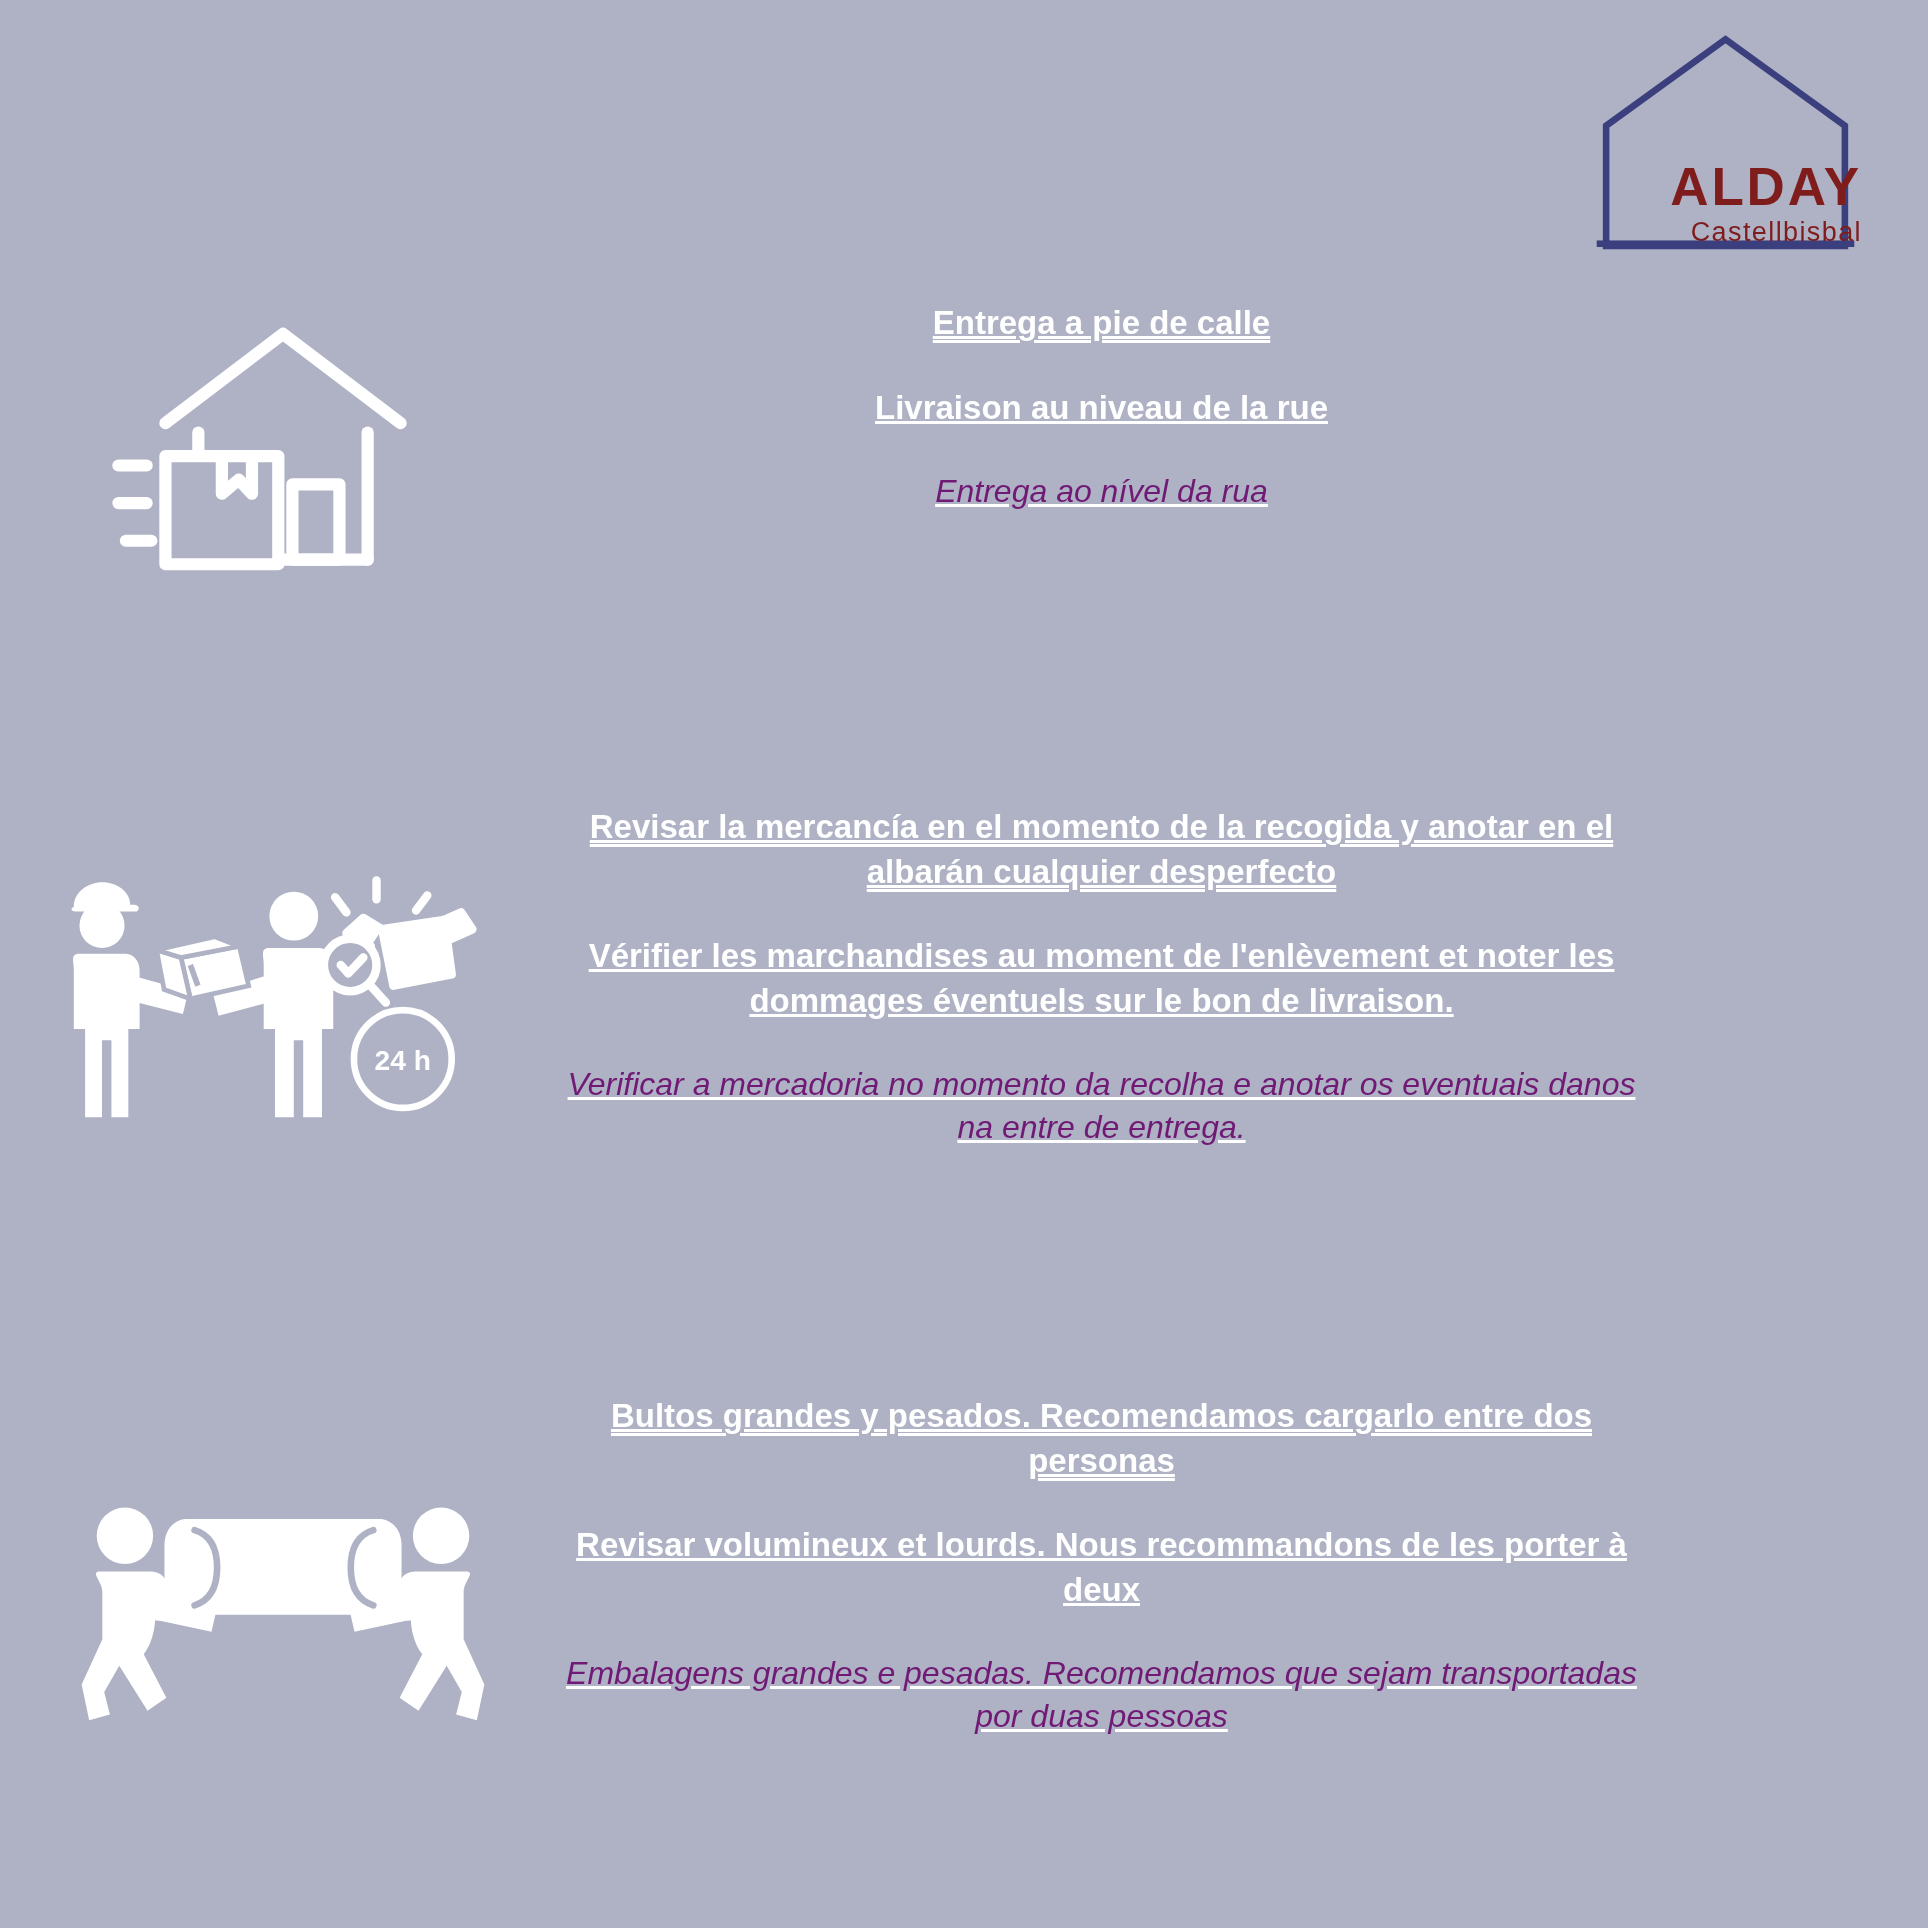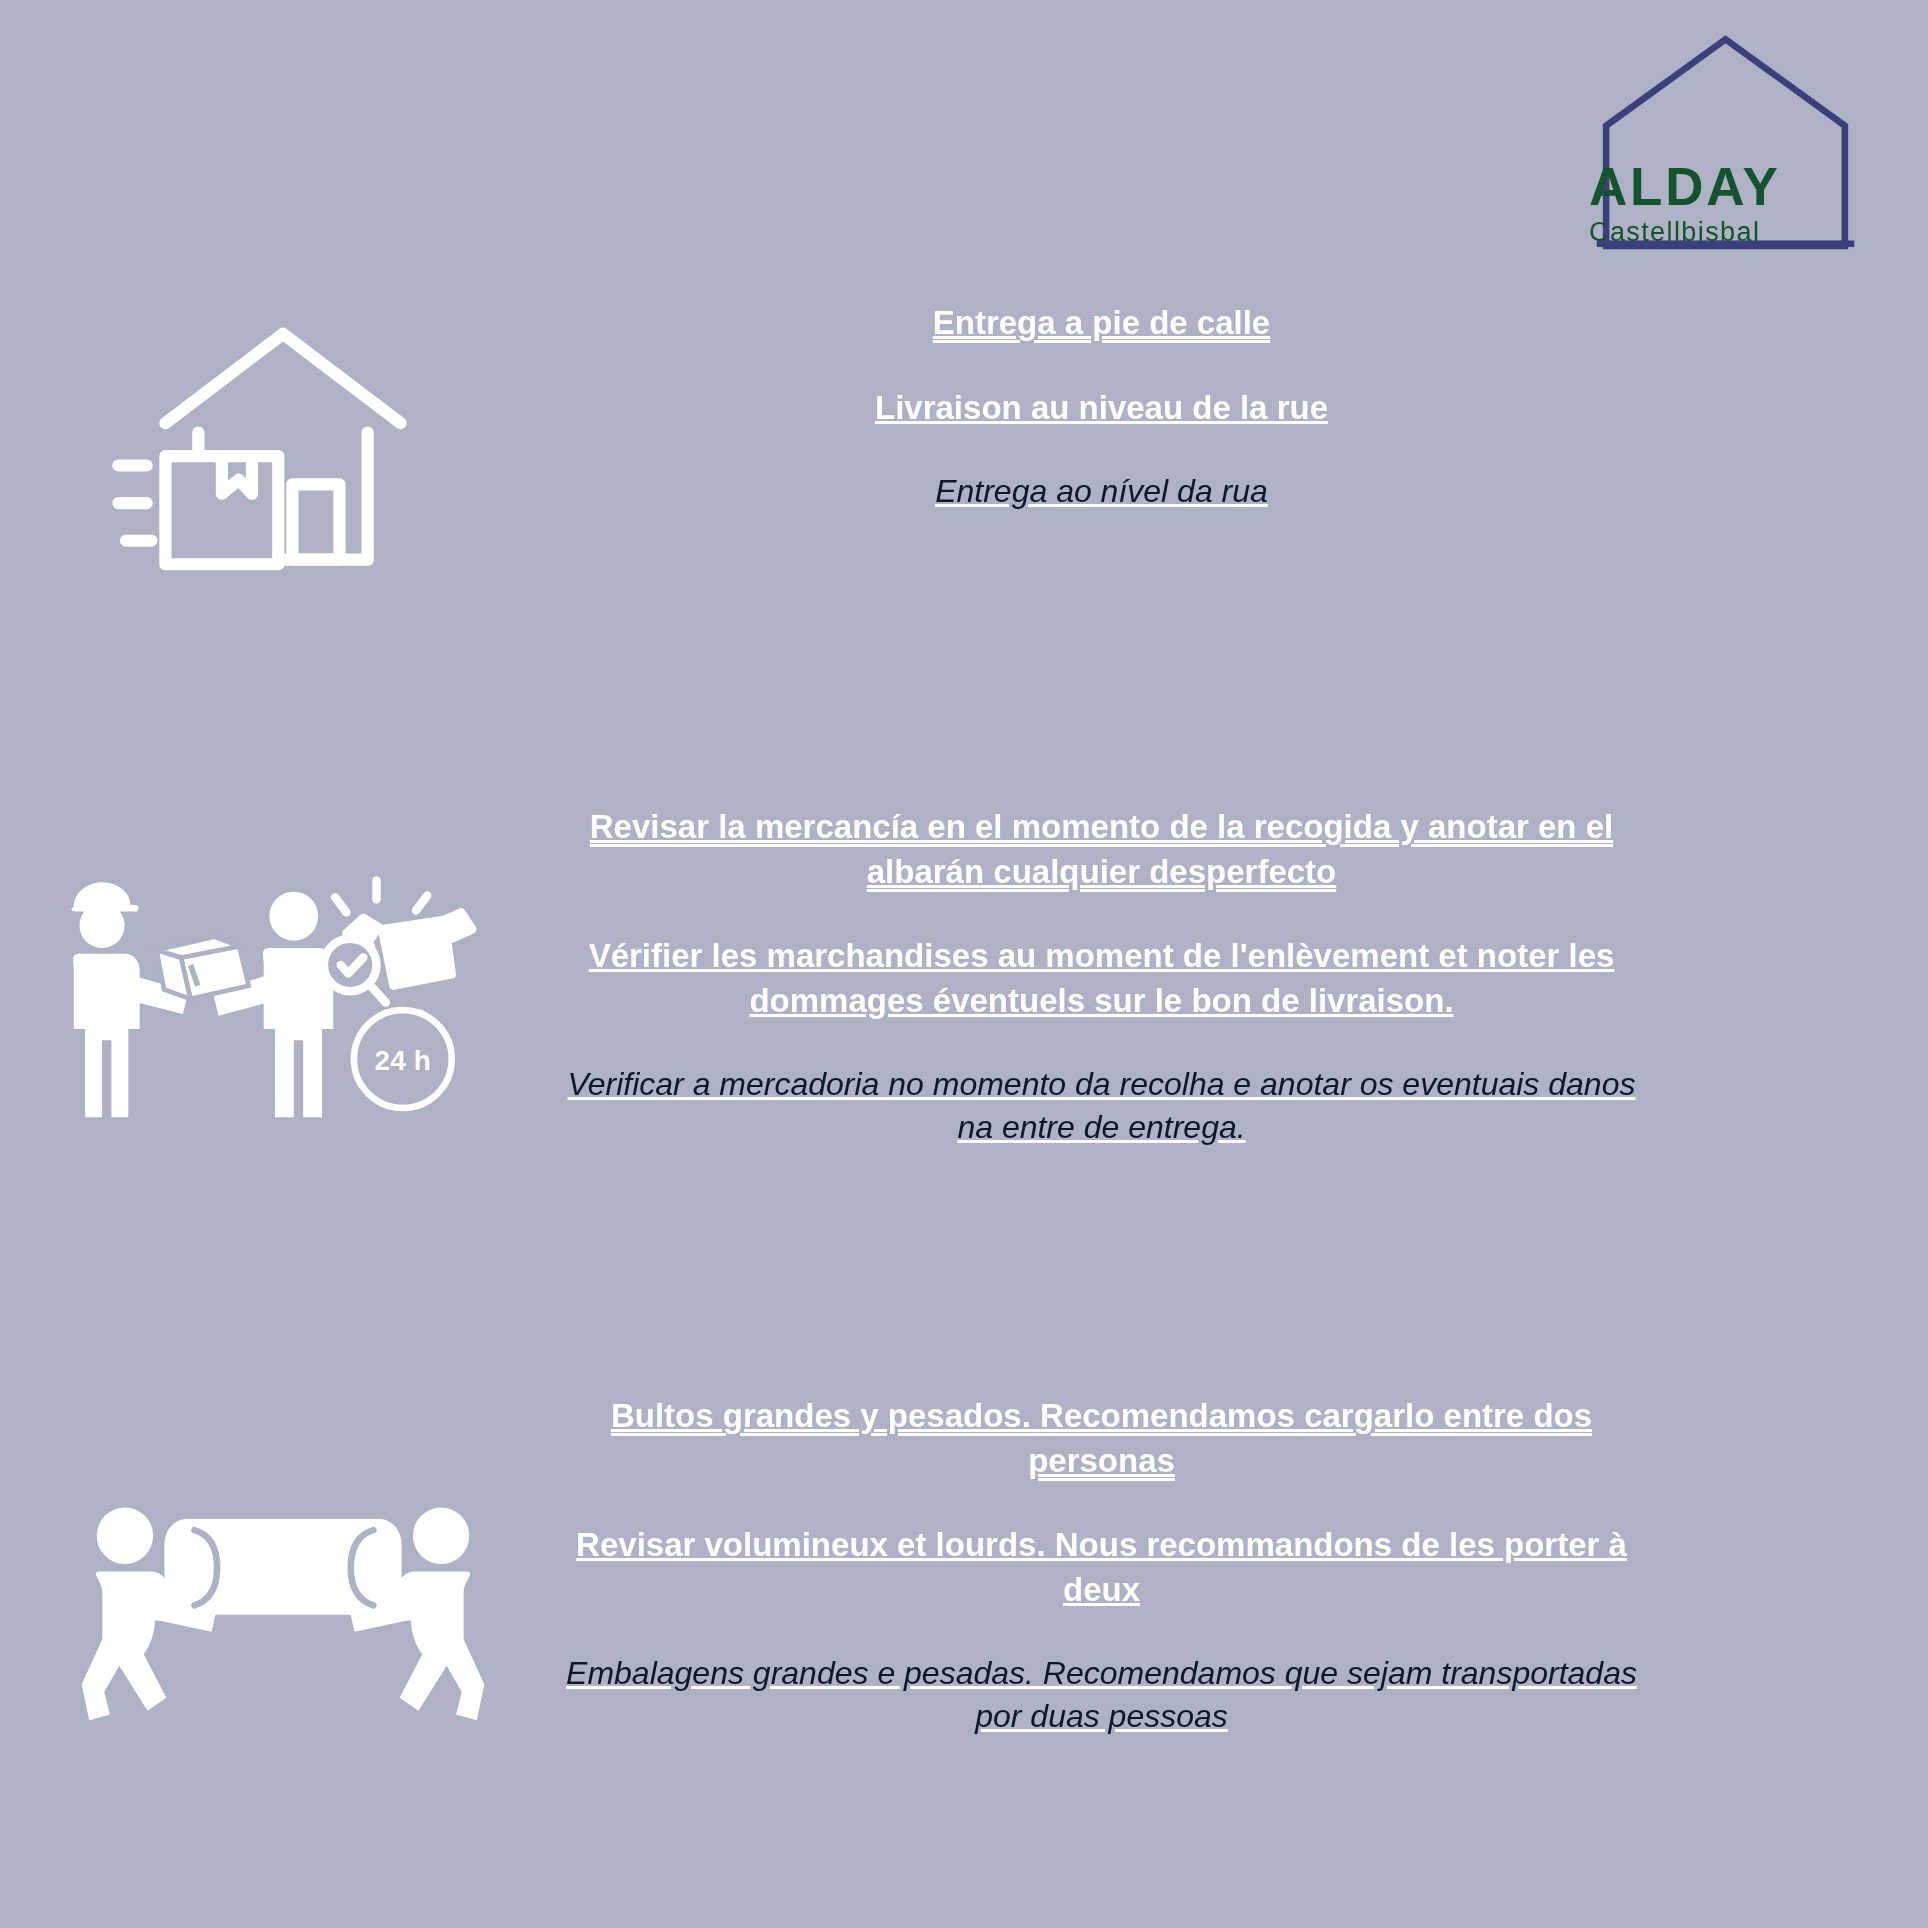--- a/index.html
+++ b/index.html
@@ -28,22 +28,22 @@
     right: 66px;
     width: 273px;
     height: 235px;
   }
   .logo svg { display: block; }
   .logo-text {
     position: absolute;
     top: 132px;
     left: 0;
     width: 273px;
-    text-align: left;
-    color: #14532d;
+    text-align: right;
+    color: #7f1d1d;
   }
   .logo-name {
     font-size: 53px;
     font-weight: bold;
     letter-spacing: 2.8px;
     line-height: 1;
   }
   .logo-sub {
     font-size: 27px;
     letter-spacing: 1.4px;
@@ -80,21 +80,21 @@
   .t-fr {
     font-size: 33px;
     font-weight: bold;
     line-height: 1.35;
     margin: 0 0 40px 0;
   }
   .t-pt {
     font-size: 32px;
     font-style: italic;
     font-weight: 400;
-    color: #0f172a;
+    color: #701a75;
     line-height: 1.35;
     margin: 0;
   }
 
   #block1 { top: 301px; left: 19px; }
   #block1 .text-col { padding-top: 0; }
   #block2 { top: 805px; left: 19px; }
   #block3 { top: 1394px; left: 19px; }
 
   #block1 .icon-col { padding-top: 9.4px; }

